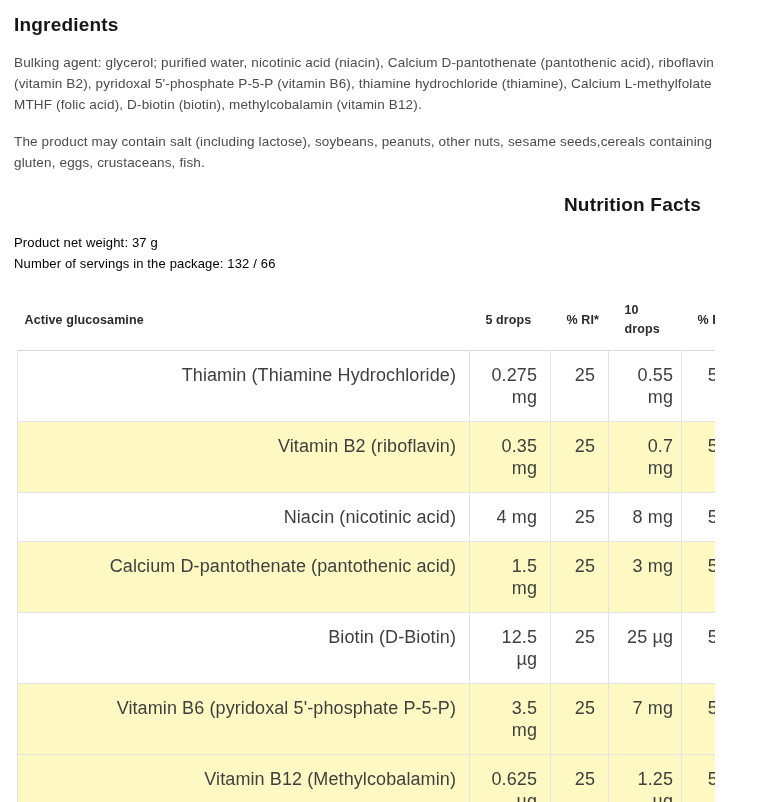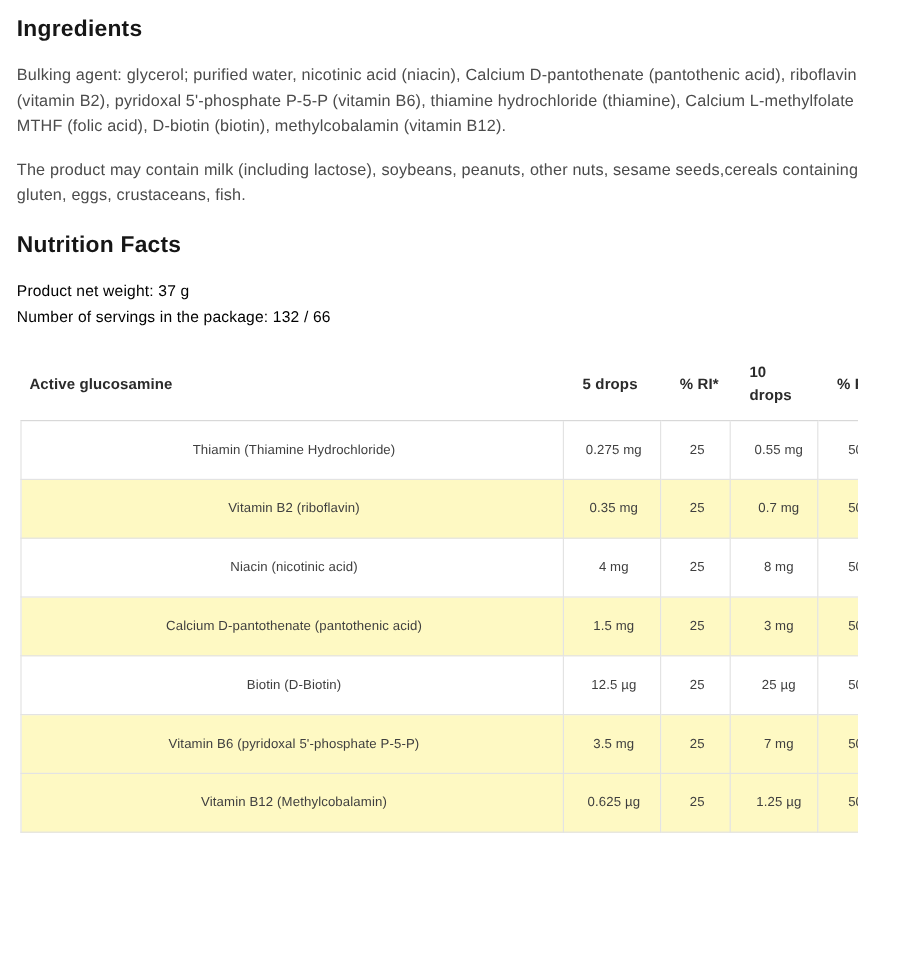--- a/index.html
+++ b/index.html
@@ -10,21 +10,21 @@
     color: #4b4b4b;
     overflow: hidden;
   }
   .page { width: 715px; height: 802px; padding: 0 14px; overflow: hidden; }
 
   .section-title {
     font-size: 19px; font-weight: 700; color: #161616;
     letter-spacing: .2px;
   }
   .title-ingredients { padding-top: 14px; }
-  .title-nutrition  { margin-top: 21px; }
+  .title-nutrition  { margin-top: 21px; text-align: right; }
 
   .body-text {
     font-size: 13.5px; line-height: 21px; letter-spacing: .15px;
     color: #4b4b4b; margin-top: 16px; width: 729px;
   }
 
   .meta-block { margin-top: 17px; }
   .meta-line {
     font-size: 13px; line-height: 20.5px; letter-spacing: .15px;
     color: #000000;
@@ -45,40 +45,40 @@
     text-align: left; vertical-align: middle;
     line-height: 19px; letter-spacing: .1px;
     padding: 11px 8px 11px 16px;
     border-bottom: 1px solid #d8d8d8;
     background: #ffffff;
   }
   .nutrition-table thead th.th-name { padding-left: 7px; }
   .nutrition-table thead th.th-d5 { white-space: nowrap; }
 
   .nutrition-table tbody td {
-    font-size: 11px; color: #3f3f3f;
+    font-size: 18px; color: #3f3f3f;
     line-height: 22px; letter-spacing: .1px;
-    vertical-align: top; text-align: center;
+    vertical-align: top; text-align: right;
     border: 1px solid #e3e3e3;
     padding: 13px 13px 13px 16px;
     background: #ffffff;
   }
   .nutrition-table tbody td.td-d10 { padding-right: 8px; }
   .nutrition-table tbody tr.zebra td { background: #fef9c3; }
 </style>
 </head>
 <body>
 
 <div class="page">
 
   <h2 class="section-title title-ingredients">Ingredients</h2>
 
   <p class="body-text">Bulking agent: glycerol; purified water, nicotinic acid (niacin), Calcium D-pantothenate (pantothenic acid), riboflavin (vitamin B2), pyridoxal 5'-phosphate P-5-P (vitamin B6), thiamine hydrochloride (thiamine), Calcium L-methylfolate L-5-MTHF (folic acid), D-biotin (biotin), methylcobalamin (vitamin B12).</p>
 
-  <p class="body-text">The product may contain milk (including lactose), soybeans, peanuts, other nuts, sesame seeds,cereals containing gluten, eggs, crustaceans, fish.</p>
+  <p class="body-text">The product may contain salt (including lactose), soybeans, peanuts, other nuts, sesame seeds,cereals containing gluten, eggs, crustaceans, fish.</p>
 
   <h2 class="section-title title-nutrition">Nutrition Facts</h2>
 
   <div class="meta-block">
     <div class="meta-line">Product net weight: 37 g</div>
     <div class="meta-line">Number of servings in the package: 132 / 66</div>
   </div>
 
   <table class="nutrition-table">
     <colgroup>

